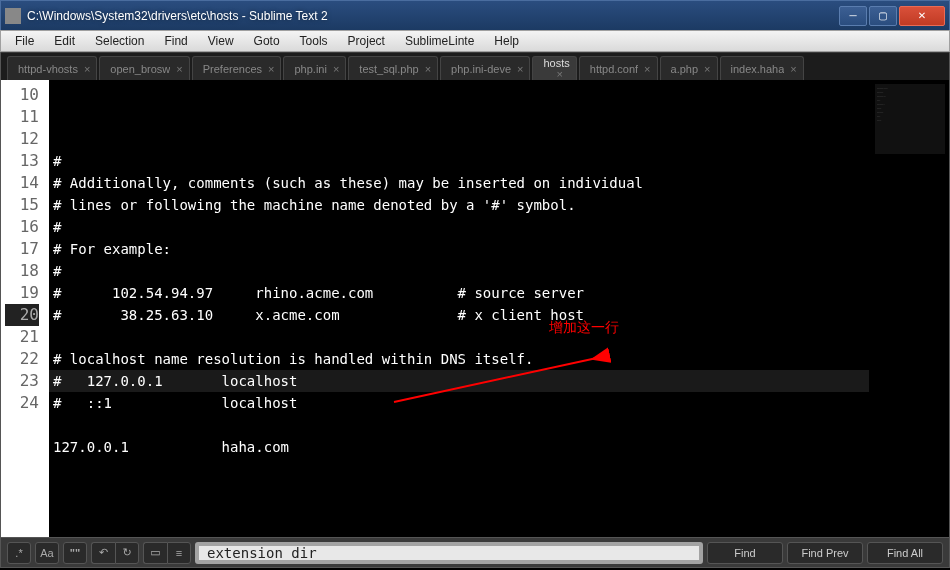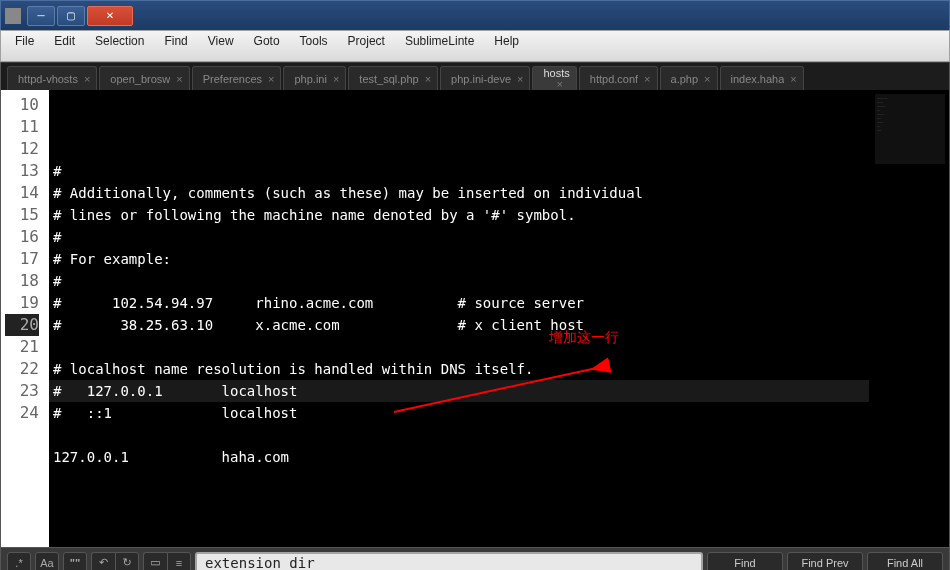--- a/index.html
+++ b/index.html
@@ -7,21 +7,21 @@
   
   
   .titlebar { height: 30px; background: linear-gradient(#2a4d7f, #1c3a63); display: flex; align-items: center; padding: 0 4px; color: #fff; border: 1px solid #4a6d9f; border-bottom: none; }
   .titlebar-icon { width: 16px; height: 16px; background: #888; margin-right: 6px; }
   .titlebar-text { flex: 1; font-size: 12px; text-shadow: 0 0 4px rgba(0,0,0,.5); }
   .win-btns { display: flex; gap: 2px; }
   .win-btn { width: 28px; height: 20px; background: linear-gradient(#3c5f93, #2a4d7f); border: 1px solid #5a7daf; border-radius: 2px; display: flex; align-items: center; justify-content: center; color: #fff; font-size: 10px; cursor: pointer; }
   .win-btn.close { width: 46px; background: linear-gradient(#d9503a, #c13b24); border-color: #e96b55; }
   
   
-  .menubar { height: 32px; background: linear-gradient(#f4f4f4, #dadada); border: 1px solid #a0a0a0; display: flex; align-items: flex-start; padding: 0 4px; }
+  .menubar { height: 22px; background: linear-gradient(#f4f4f4, #dadada); border: 1px solid #a0a0a0; display: flex; align-items: flex-start; padding: 0 4px; }
   .menubar-item { padding: 3px 10px; font-size: 12px; color: #222; cursor: pointer; }
   
   
   .chrome { background: #303030; border: 1px solid #555; border-top: none; height: calc(570px - 54px); display: flex; flex-direction: column; }
   
   
   .tabstrip { height: 28px; background: #1c1c1c; display: flex; align-items: flex-end; padding: 10px 6px 0 6px; gap: 2px; border-top: 1px solid #3a3a3a; overflow: hidden; }
   .tab { height: 24px; background: #2a2a2a; border: 1px solid #444; border-bottom: none; border-radius: 3px 3px 0 0; display: flex; align-items: center; padding: 0 6px 0 10px; color: #888; font-size: 11px; cursor: pointer; white-space: nowrap; max-width: 102px; }
   .tab.active { background: #3a3a3a; color: #ddd; flex-direction: column; }
   .tab-label { overflow: hidden; text-overflow: ellipsis; }
@@ -40,34 +40,35 @@
   
   .anno { position: absolute; pointer-events: none; }
   .anno svg { overflow: visible; }
   .anno-text { color: #f00; font-family: SimSun, sans-serif; font-size: 14px; position: absolute; }
   
   
   .findbar { height: 30px; background: #3a3a3a; border-top: 1px solid #555; display: flex; align-items: center; padding: 0 6px; gap: 4px; }
   .find-icon-btn { height: 22px; min-width: 24px; background: #2a2a2a; border: 1px solid #555; border-radius: 3px; color: #aaa; display: flex; align-items: center; justify-content: center; font-size: 11px; cursor: pointer; padding: 0 4px; }
   .find-icon-btn.grouped-left { border-radius: 3px 0 0 3px; border-right: none; }
   .find-icon-btn.grouped-right { border-radius: 0 3px 3px 0; }
-  .find-input { flex: 1; height: 22px; background: #e8e8e8; border: 2px solid #a3a3a3; border-radius: 3px; padding: 0 8px; font-family: Consolas, monospace; font-size: 14px; color: #222; outline: none; }
+  .find-input { flex: 1; height: 22px; background: #e8e8e8; border: 4px solid #a3a3a3; border-radius: 3px; padding: 0 8px; font-family: Consolas, monospace; font-size: 14px; color: #222; outline: none; }
   .find-btn { height: 22px; min-width: 76px; background: #2a2a2a; border: 1px solid #555; border-radius: 3px; color: #ccc; font-size: 11px; cursor: pointer; }
   
   
   .statusbar { height: 22px; background: #3a3a3a; border-top: 1px solid #555; display: flex; align-items: center; padding: 0 10px; color: #aaa; font-size: 11px; }
   .status-spacer { flex: 1; }
   .watermark { color: #555; font-size: 13px; margin-right: 20px; }
   .status-cell { margin-left: 30px; cursor: pointer; }
 </style>
 </head>
 <body>
 
 <div class="titlebar">
   <div class="titlebar-icon"></div>
+  <div class="titlebar-text">C:\Windows\System32\drivers\etc\hosts - Sublime Text 2</div>
   <div class="win-btns">
     <div class="win-btn">─</div>
     <div class="win-btn">▢</div>
     <div class="win-btn close">✕</div>
   </div>
 </div>
 
 <div class="menubar" id="menubar">
     <div class="menubar-item">File</div>
     <div class="menubar-item">Edit</div>

